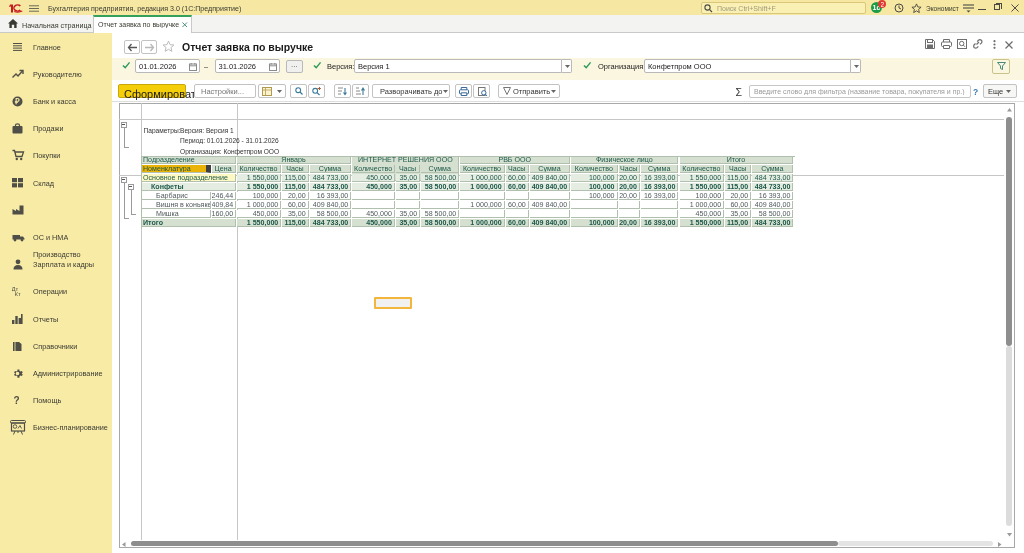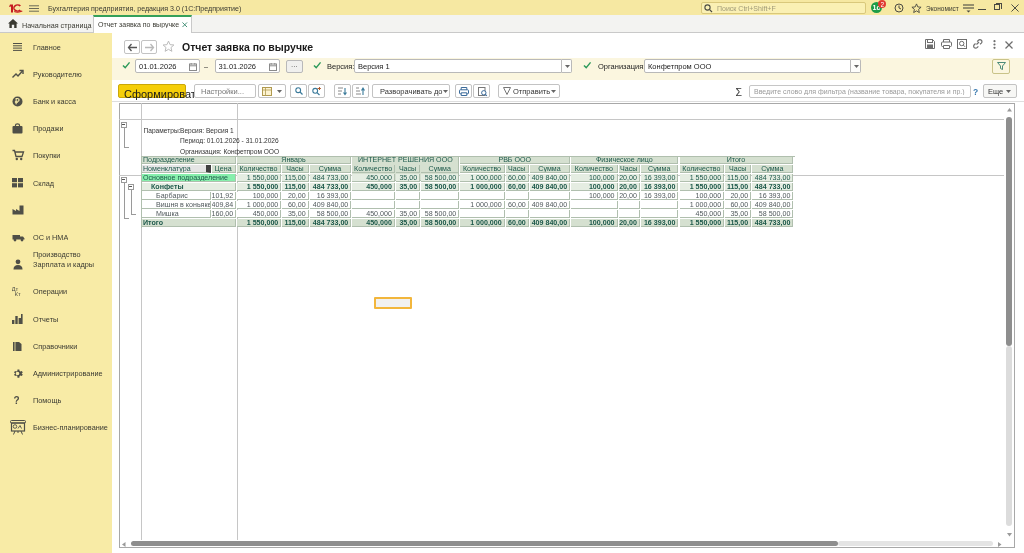--- a/index.html
+++ b/index.html
@@ -355,38 +355,38 @@
 <div class="cl" style="left:143.5px;top:126.5px;font-size:6.6px;color:#333;">Параметры:</div>
 <div class="cl" style="left:180px;top:126.5px;font-size:6.6px;color:#333;">Версия: Версия 1</div>
 <div class="cl" style="left:180px;top:137px;font-size:6.6px;color:#333;">Период: 01.01.2026 - 31.01.2026</div>
 <div class="cl" style="left:180px;top:147.5px;font-size:6.6px;color:#333;">Организация: Конфетпром ООО</div>
 <div class="cl" style="left:141.0px;top:156px;width:94.6px;height:8px;background:#d5e0d0;border-right:1px solid #b0bfae;border-bottom:1px solid #b0bfae;color:#1c584a;font-size:7.1px;line-height:8px;padding-left:2px;">Подразделение</div>
 <div class="cl" style="left:236.6px;top:156px;width:114.70000000000002px;height:8px;background:#d5e0d0;border-right:1px solid #b0bfae;border-bottom:1px solid #b0bfae;color:#1c584a;font-size:7.1px;line-height:8px;text-align:center;">Январь</div>
 <div class="cl" style="left:352.3px;top:156px;width:107.0px;height:25px;background:#d5e0d0;border-right:1px solid #b0bfae;border-bottom:1px solid #b0bfae;color:#1c584a;font-size:7.1px;line-height:8px;text-align:center;">ИНТЕРНЕТ РЕШЕНИЯ ООО</div>
 <div class="cl" style="left:460.3px;top:156px;width:109.89999999999992px;height:8px;background:#d5e0d0;border-right:1px solid #b0bfae;border-bottom:1px solid #b0bfae;color:#1c584a;font-size:7.1px;line-height:8px;text-align:center;">РВБ ООО</div>
 <div class="cl" style="left:571.2px;top:156px;width:107.29999999999995px;height:8px;background:#d5e0d0;border-right:1px solid #b0bfae;border-bottom:1px solid #b0bfae;color:#1c584a;font-size:7.1px;line-height:8px;text-align:center;">Физическое лицо</div>
 <div class="cl" style="left:679.5px;top:156px;width:113.90000000000009px;height:8px;background:#d5e0d0;border-right:1px solid #b0bfae;border-bottom:1px solid #b0bfae;color:#1c584a;font-size:7.1px;line-height:8px;text-align:center;">Итого</div>
-<div class="cl" style="left:141.0px;top:165px;width:69.5px;height:8px;background:#e5e5e5;border-right:5px solid #404040;border-bottom:1px solid #b0bfae;color:#1c584a;font-size:7.1px;line-height:8px;padding-left:2px;">Номенклатура</div>
+<div class="cl" style="left:141.0px;top:165px;width:69.5px;height:8px;background:#eab308;border-right:5px solid #404040;border-bottom:1px solid #b0bfae;color:#1c584a;font-size:7.1px;line-height:8px;padding-left:2px;">Номенклатура</div>
 <div class="cl" style="left:211.5px;top:165px;width:24.099999999999994px;height:8px;background:#d5e0d0;border-right:1px solid #b0bfae;border-bottom:1px solid #b0bfae;color:#1c584a;font-size:7.1px;line-height:8px;text-align:center;">Цена</div>
 <div class="cl" style="left:236.6px;top:165px;width:44.70000000000002px;height:8px;background:#d5e0d0;border-right:1px solid #b0bfae;border-bottom:1px solid #b0bfae;color:#1c584a;font-size:7.1px;line-height:8px;text-align:center;">Количество</div>
 <div class="cl" style="left:282.3px;top:165px;width:26.399999999999977px;height:8px;background:#d5e0d0;border-right:1px solid #b0bfae;border-bottom:1px solid #b0bfae;color:#1c584a;font-size:7.1px;line-height:8px;text-align:center;">Часы</div>
 <div class="cl" style="left:309.7px;top:165px;width:41.60000000000002px;height:8px;background:#d5e0d0;border-right:1px solid #b0bfae;border-bottom:1px solid #b0bfae;color:#1c584a;font-size:7.1px;line-height:8px;text-align:center;">Сумма</div>
 <div class="cl" style="left:352.3px;top:165px;width:42.60000000000002px;height:8px;background:#d5e0d0;border-right:1px solid #b0bfae;border-bottom:1px solid #b0bfae;color:#1c584a;font-size:7.1px;line-height:8px;text-align:center;">Количество</div>
 <div class="cl" style="left:395.9px;top:165px;width:24.30000000000001px;height:8px;background:#d5e0d0;border-right:1px solid #b0bfae;border-bottom:1px solid #b0bfae;color:#1c584a;font-size:7.1px;line-height:8px;text-align:center;">Часы</div>
 <div class="cl" style="left:421.2px;top:165px;width:38.10000000000002px;height:8px;background:#d5e0d0;border-right:1px solid #b0bfae;border-bottom:1px solid #b0bfae;color:#1c584a;font-size:7.1px;line-height:8px;text-align:center;">Сумма</div>
 <div class="cl" style="left:460.3px;top:165px;width:44.39999999999998px;height:8px;background:#d5e0d0;border-right:1px solid #b0bfae;border-bottom:1px solid #b0bfae;color:#1c584a;font-size:7.1px;line-height:8px;text-align:center;">Количество</div>
 <div class="cl" style="left:505.7px;top:165px;width:23.099999999999966px;height:8px;background:#d5e0d0;border-right:1px solid #b0bfae;border-bottom:1px solid #b0bfae;color:#1c584a;font-size:7.1px;line-height:8px;text-align:center;">Часы</div>
 <div class="cl" style="left:529.8px;top:165px;width:40.39999999999998px;height:8px;background:#d5e0d0;border-right:1px solid #b0bfae;border-bottom:1px solid #b0bfae;color:#1c584a;font-size:7.1px;line-height:8px;text-align:center;">Сумма</div>
 <div class="cl" style="left:571.2px;top:165px;width:46.39999999999998px;height:8px;background:#d5e0d0;border-right:1px solid #b0bfae;border-bottom:1px solid #b0bfae;color:#1c584a;font-size:7.1px;line-height:8px;text-align:center;">Количество</div>
 <div class="cl" style="left:618.6px;top:165px;width:21.299999999999955px;height:8px;background:#d5e0d0;border-right:1px solid #b0bfae;border-bottom:1px solid #b0bfae;color:#1c584a;font-size:7.1px;line-height:8px;text-align:center;">Часы</div>
 <div class="cl" style="left:640.9px;top:165px;width:37.60000000000002px;height:8px;background:#d5e0d0;border-right:1px solid #b0bfae;border-bottom:1px solid #b0bfae;color:#1c584a;font-size:7.1px;line-height:8px;text-align:center;">Сумма</div>
 <div class="cl" style="left:679.5px;top:165px;width:44.700000000000045px;height:8px;background:#d5e0d0;border-right:1px solid #b0bfae;border-bottom:1px solid #b0bfae;color:#1c584a;font-size:7.1px;line-height:8px;text-align:center;">Количество</div>
 <div class="cl" style="left:725.2px;top:165px;width:26.0px;height:8px;background:#d5e0d0;border-right:1px solid #b0bfae;border-bottom:1px solid #b0bfae;color:#1c584a;font-size:7.1px;line-height:8px;text-align:center;">Часы</div>
 <div class="cl" style="left:752.2px;top:165px;width:41.200000000000045px;height:8px;background:#d5e0d0;border-right:1px solid #b0bfae;border-bottom:1px solid #b0bfae;color:#1c584a;font-size:7.1px;line-height:8px;text-align:center;">Сумма</div>
-<div class="cl" style="left:141.0px;top:174px;width:94.6px;height:8px;background:#86efac;border-right:1px solid #b0bfae;border-bottom:1px solid #b0bfae;color:#1c584a;font-size:7.1px;line-height:8px;padding-left:2px;">Основное подразделение</div>
+<div class="cl" style="left:141.0px;top:174px;width:94.6px;height:8px;background:#fef9c3;border-right:1px solid #b0bfae;border-bottom:1px solid #b0bfae;color:#1c584a;font-size:7.1px;line-height:8px;padding-left:2px;">Основное подразделение</div>
 <div class="cl" style="left:236.6px;top:174px;width:44.70000000000002px;height:8px;background:#e5ede2;border-right:1px solid #b0bfae;border-bottom:1px solid #b0bfae;color:#1c584a;font-size:7.1px;line-height:8px;text-align:right;padding-right:2px;">1 550,000</div>
 <div class="cl" style="left:282.3px;top:174px;width:26.399999999999977px;height:8px;background:#e5ede2;border-right:1px solid #b0bfae;border-bottom:1px solid #b0bfae;color:#1c584a;font-size:7.1px;line-height:8px;text-align:right;padding-right:2px;">115,00</div>
 <div class="cl" style="left:309.7px;top:174px;width:41.60000000000002px;height:8px;background:#e5ede2;border-right:1px solid #b0bfae;border-bottom:1px solid #b0bfae;color:#1c584a;font-size:7.1px;line-height:8px;text-align:right;padding-right:2px;">484 733,00</div>
 <div class="cl" style="left:352.3px;top:174px;width:42.60000000000002px;height:8px;background:#e5ede2;border-right:1px solid #b0bfae;border-bottom:1px solid #b0bfae;color:#1c584a;font-size:7.1px;line-height:8px;text-align:right;padding-right:2px;">450,000</div>
 <div class="cl" style="left:395.9px;top:174px;width:24.30000000000001px;height:8px;background:#e5ede2;border-right:1px solid #b0bfae;border-bottom:1px solid #b0bfae;color:#1c584a;font-size:7.1px;line-height:8px;text-align:right;padding-right:2px;">35,00</div>
 <div class="cl" style="left:421.2px;top:174px;width:38.10000000000002px;height:8px;background:#e5ede2;border-right:1px solid #b0bfae;border-bottom:1px solid #b0bfae;color:#1c584a;font-size:7.1px;line-height:8px;text-align:right;padding-right:2px;">58 500,00</div>
 <div class="cl" style="left:460.3px;top:174px;width:44.39999999999998px;height:8px;background:#e5ede2;border-right:1px solid #b0bfae;border-bottom:1px solid #b0bfae;color:#1c584a;font-size:7.1px;line-height:8px;text-align:right;padding-right:2px;">1 000,000</div>
 <div class="cl" style="left:505.7px;top:174px;width:23.099999999999966px;height:8px;background:#e5ede2;border-right:1px solid #b0bfae;border-bottom:1px solid #b0bfae;color:#1c584a;font-size:7.1px;line-height:8px;text-align:right;padding-right:2px;">60,00</div>
 <div class="cl" style="left:529.8px;top:174px;width:40.39999999999998px;height:8px;background:#e5ede2;border-right:1px solid #b0bfae;border-bottom:1px solid #b0bfae;color:#1c584a;font-size:7.1px;line-height:8px;text-align:right;padding-right:2px;">409 840,00</div>
 <div class="cl" style="left:571.2px;top:174px;width:46.39999999999998px;height:8px;background:#e5ede2;border-right:1px solid #b0bfae;border-bottom:1px solid #b0bfae;color:#1c584a;font-size:7.1px;line-height:8px;text-align:right;padding-right:2px;">100,000</div>
@@ -405,21 +405,21 @@
 <div class="cl" style="left:460.3px;top:183px;width:44.39999999999998px;height:8px;background:#e5ede2;border-right:1px solid #b0bfae;border-bottom:1px solid #b0bfae;color:#1c584a;font-size:7.1px;line-height:8px;text-align:right;padding-right:2px;font-weight:bold;">1 000,000</div>
 <div class="cl" style="left:505.7px;top:183px;width:23.099999999999966px;height:8px;background:#e5ede2;border-right:1px solid #b0bfae;border-bottom:1px solid #b0bfae;color:#1c584a;font-size:7.1px;line-height:8px;text-align:right;padding-right:2px;font-weight:bold;">60,00</div>
 <div class="cl" style="left:529.8px;top:183px;width:40.39999999999998px;height:8px;background:#e5ede2;border-right:1px solid #b0bfae;border-bottom:1px solid #b0bfae;color:#1c584a;font-size:7.1px;line-height:8px;text-align:right;padding-right:2px;font-weight:bold;">409 840,00</div>
 <div class="cl" style="left:571.2px;top:183px;width:46.39999999999998px;height:8px;background:#e5ede2;border-right:1px solid #b0bfae;border-bottom:1px solid #b0bfae;color:#1c584a;font-size:7.1px;line-height:8px;text-align:right;padding-right:2px;font-weight:bold;">100,000</div>
 <div class="cl" style="left:618.6px;top:183px;width:21.299999999999955px;height:8px;background:#e5ede2;border-right:1px solid #b0bfae;border-bottom:1px solid #b0bfae;color:#1c584a;font-size:7.1px;line-height:8px;text-align:right;padding-right:2px;font-weight:bold;">20,00</div>
 <div class="cl" style="left:640.9px;top:183px;width:37.60000000000002px;height:8px;background:#e5ede2;border-right:1px solid #b0bfae;border-bottom:1px solid #b0bfae;color:#1c584a;font-size:7.1px;line-height:8px;text-align:right;padding-right:2px;font-weight:bold;">16 393,00</div>
 <div class="cl" style="left:679.5px;top:183px;width:44.700000000000045px;height:8px;background:#e5ede2;border-right:1px solid #b0bfae;border-bottom:1px solid #b0bfae;color:#1c584a;font-size:7.1px;line-height:8px;text-align:right;padding-right:2px;font-weight:bold;">1 550,000</div>
 <div class="cl" style="left:725.2px;top:183px;width:26.0px;height:8px;background:#e5ede2;border-right:1px solid #b0bfae;border-bottom:1px solid #b0bfae;color:#1c584a;font-size:7.1px;line-height:8px;text-align:right;padding-right:2px;font-weight:bold;">115,00</div>
 <div class="cl" style="left:752.2px;top:183px;width:41.200000000000045px;height:8px;background:#e5ede2;border-right:1px solid #b0bfae;border-bottom:1px solid #b0bfae;color:#1c584a;font-size:7.1px;line-height:8px;text-align:right;padding-right:2px;font-weight:bold;">484 733,00</div>
 <div class="cl" style="left:141.0px;top:192px;width:69.5px;height:8px;background:#fff;border-right:1px solid #b0bfae;border-bottom:1px solid #b0bfae;color:#50595c;font-size:7.1px;line-height:8px;padding-left:15px;">Барбарис</div>
-<div class="cl" style="left:211.5px;top:192px;width:24.099999999999994px;height:8px;background:#fff;border-right:1px solid #b0bfae;border-bottom:1px solid #b0bfae;color:#50595c;font-size:7.1px;line-height:8px;text-align:right;padding-right:2px;">101,92</div>
+<div class="cl" style="left:211.5px;top:192px;width:24.099999999999994px;height:8px;background:#fff;border-right:1px solid #b0bfae;border-bottom:1px solid #b0bfae;color:#50595c;font-size:7.1px;line-height:8px;text-align:right;padding-right:2px;">246,44</div>
 <div class="cl" style="left:236.6px;top:192px;width:44.70000000000002px;height:8px;background:#fff;border-right:1px solid #b0bfae;border-bottom:1px solid #b0bfae;color:#50595c;font-size:7.1px;line-height:8px;text-align:right;padding-right:2px;">100,000</div>
 <div class="cl" style="left:282.3px;top:192px;width:26.399999999999977px;height:8px;background:#fff;border-right:1px solid #b0bfae;border-bottom:1px solid #b0bfae;color:#50595c;font-size:7.1px;line-height:8px;text-align:right;padding-right:2px;">20,00</div>
 <div class="cl" style="left:309.7px;top:192px;width:41.60000000000002px;height:8px;background:#fff;border-right:1px solid #b0bfae;border-bottom:1px solid #b0bfae;color:#50595c;font-size:7.1px;line-height:8px;text-align:right;padding-right:2px;">16 393,00</div>
 <div class="cl" style="left:352.3px;top:192px;width:42.60000000000002px;height:8px;background:#fff;border-right:1px solid #b0bfae;border-bottom:1px solid #b0bfae;color:#50595c;font-size:7.1px;line-height:8px;text-align:right;padding-right:2px;"></div>
 <div class="cl" style="left:395.9px;top:192px;width:24.30000000000001px;height:8px;background:#fff;border-right:1px solid #b0bfae;border-bottom:1px solid #b0bfae;color:#50595c;font-size:7.1px;line-height:8px;text-align:right;padding-right:2px;"></div>
 <div class="cl" style="left:421.2px;top:192px;width:38.10000000000002px;height:8px;background:#fff;border-right:1px solid #b0bfae;border-bottom:1px solid #b0bfae;color:#50595c;font-size:7.1px;line-height:8px;text-align:right;padding-right:2px;"></div>
 <div class="cl" style="left:460.3px;top:192px;width:44.39999999999998px;height:8px;background:#fff;border-right:1px solid #b0bfae;border-bottom:1px solid #b0bfae;color:#50595c;font-size:7.1px;line-height:8px;text-align:right;padding-right:2px;"></div>
 <div class="cl" style="left:505.7px;top:192px;width:23.099999999999966px;height:8px;background:#fff;border-right:1px solid #b0bfae;border-bottom:1px solid #b0bfae;color:#50595c;font-size:7.1px;line-height:8px;text-align:right;padding-right:2px;"></div>
 <div class="cl" style="left:529.8px;top:192px;width:40.39999999999998px;height:8px;background:#fff;border-right:1px solid #b0bfae;border-bottom:1px solid #b0bfae;color:#50595c;font-size:7.1px;line-height:8px;text-align:right;padding-right:2px;"></div>
 <div class="cl" style="left:571.2px;top:192px;width:46.39999999999998px;height:8px;background:#fff;border-right:1px solid #b0bfae;border-bottom:1px solid #b0bfae;color:#50595c;font-size:7.1px;line-height:8px;text-align:right;padding-right:2px;">100,000</div>

